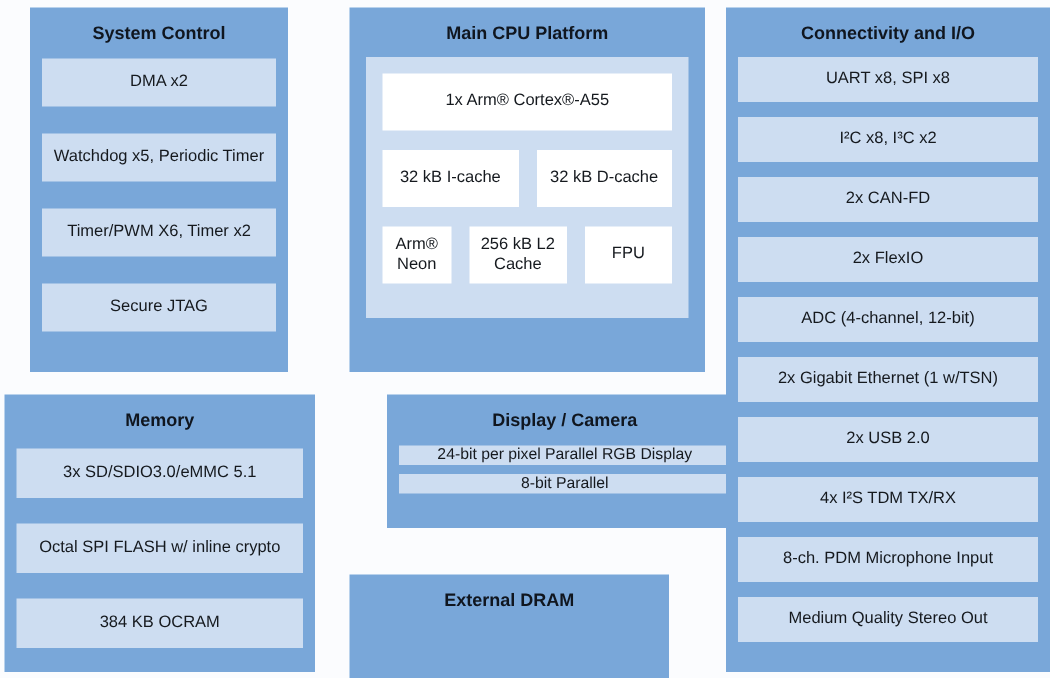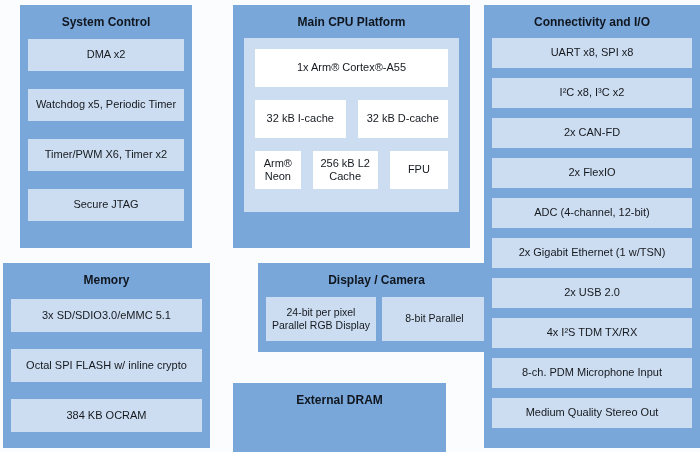--- a/index.html
+++ b/index.html
@@ -75,21 +75,21 @@
     line-height: 1.2;
     color: #15191e;
     box-sizing: border-box;
     flex: 1;
   }
   .wb-neon { flex: 0.8; }
   .wb-l2   { flex: 1; padding: 0 4px; }
   .wb-fpu  { flex: 1.02; }
 
   
-  .dc-row { display: flex; gap: 6px; margin: 8px 8px 0 8px; }
+  .dc-row { display: flex; gap: 6px; margin: 8px 8px 0 8px; flex-direction: column; }
   .dc-box {
     background: #cdddf1;
     height: 44px;
     display: flex;
     align-items: center;
     justify-content: center;
     text-align: center;
     font-size: 10.5px;
     line-height: 1.25;
     color: #15191e;

